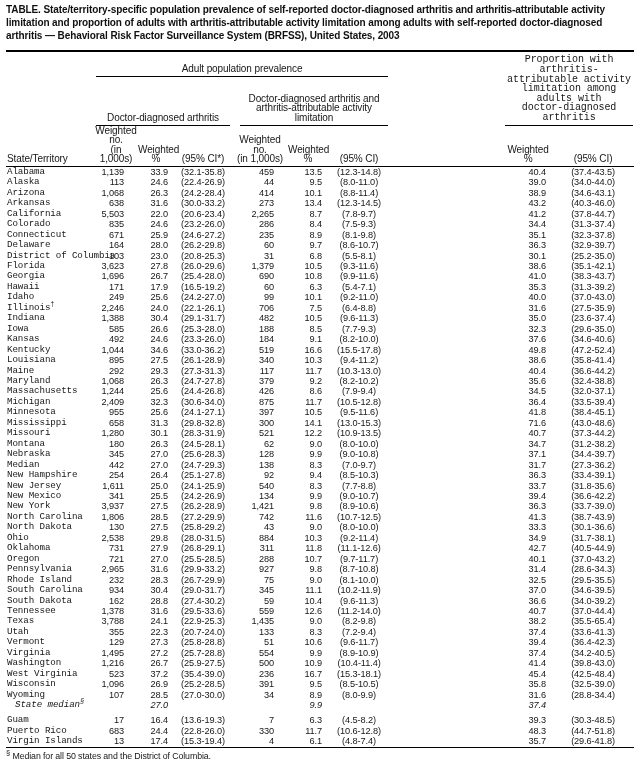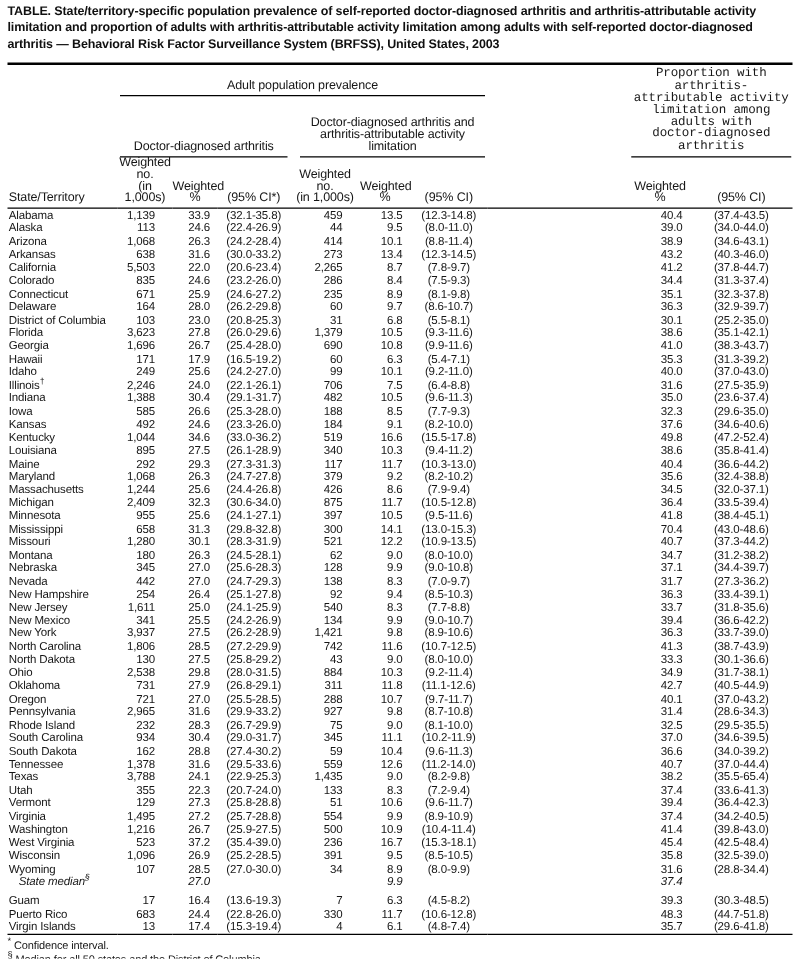--- a/index.html
+++ b/index.html
@@ -26,21 +26,21 @@
   .grpline { border-bottom: 1px solid #000; padding-bottom: 2px; text-align: center; white-space: pre-line; }
   .g1 .grpline { margin: 0 2px; }
   .g2 .grpline { margin-left: 8px; margin-right: 2px; }
   .gp .grpline { margin: 0 1px; font-family: Liberation Mono, monospace; }
   tr.h1 th { padding-top: 3px; height: 16px; }
   tr.h2 th { height: 25px; }
   tr.h3 th { height: 25px; border-bottom: 1.5px solid #000; padding-bottom: 2px; white-space: pre-line; text-align: center; }
   tr.h3 th.state-h { text-align: left; padding-left: 1px; }
 
   tbody td { font-size: 9.2px; line-height: 10.45px; height: 10.45px; letter-spacing: -0.1px; }
-  td.state { text-align: left; padding-left: 1px; white-space: nowrap; }
+  td.state { text-align: left; padding-left: 1px; white-space: nowrap; font-family: Liberation Mono, monospace; }
   td.num { text-align: right; padding-right: 14px; }
   td.pct { text-align: right; padding-right: 6px; }
   td.ci  { text-align: center; }
   sup { font-size: 7px; line-height: 0; }
   tr.median-row td { font-style: italic; }
   tr.median-row td.state { padding-left: 9px; }
   tr.gap-row td { padding-top: 5px; height: 15.45px; }
 
   .footnotes { padding-top: 3px; }
   .footnote {
@@ -402,21 +402,21 @@
         </tr>
         <tr>
           <td class="state">Mississippi</td>
           <td class="num">658</td>
           <td class="pct">31.3</td>
           <td class="ci">(29.8-32.8)</td>
           <td class="num">300</td>
           <td class="pct">14.1</td>
           <td class="ci">(13.0-15.3)</td>
           <td class="spacer"></td>
-          <td class="pct">70.4</td>
+          <td class="pct">71.6</td>
           <td class="ci">(43.0-48.6)</td>
         </tr>
         <tr>
           <td class="state">Missouri</td>
           <td class="num">1,280</td>
           <td class="pct">30.1</td>
           <td class="ci">(28.3-31.9)</td>
           <td class="num">521</td>
           <td class="pct">12.2</td>
           <td class="ci">(10.9-13.5)</td>
@@ -442,21 +442,21 @@
           <td class="pct">27.0</td>
           <td class="ci">(25.6-28.3)</td>
           <td class="num">128</td>
           <td class="pct">9.9</td>
           <td class="ci">(9.0-10.8)</td>
           <td class="spacer"></td>
           <td class="pct">37.1</td>
           <td class="ci">(34.4-39.7)</td>
         </tr>
         <tr>
-          <td class="state">Nevada</td>
+          <td class="state">Median</td>
           <td class="num">442</td>
           <td class="pct">27.0</td>
           <td class="ci">(24.7-29.3)</td>
           <td class="num">138</td>
           <td class="pct">8.3</td>
           <td class="ci">(7.0-9.7)</td>
           <td class="spacer"></td>
           <td class="pct">31.7</td>
           <td class="ci">(27.3-36.2)</td>
         </tr>
@@ -769,16 +769,15 @@
           <td class="pct">6.1</td>
           <td class="ci">(4.8-7.4)</td>
           <td class="spacer"></td>
           <td class="pct">35.7</td>
           <td class="ci">(29.6-41.8)</td>
         </tr>
       </tbody>
   </table>
 
   <div class="footnotes">
-      <div class="footnote"><span class="fn-marker">*</span> Confidence interval.</div>
       <div class="footnote"><span class="fn-marker">§</span> Median for all 50 states and the District of Columbia.</div>
     </div>
 </div>
 
 </body></html>

